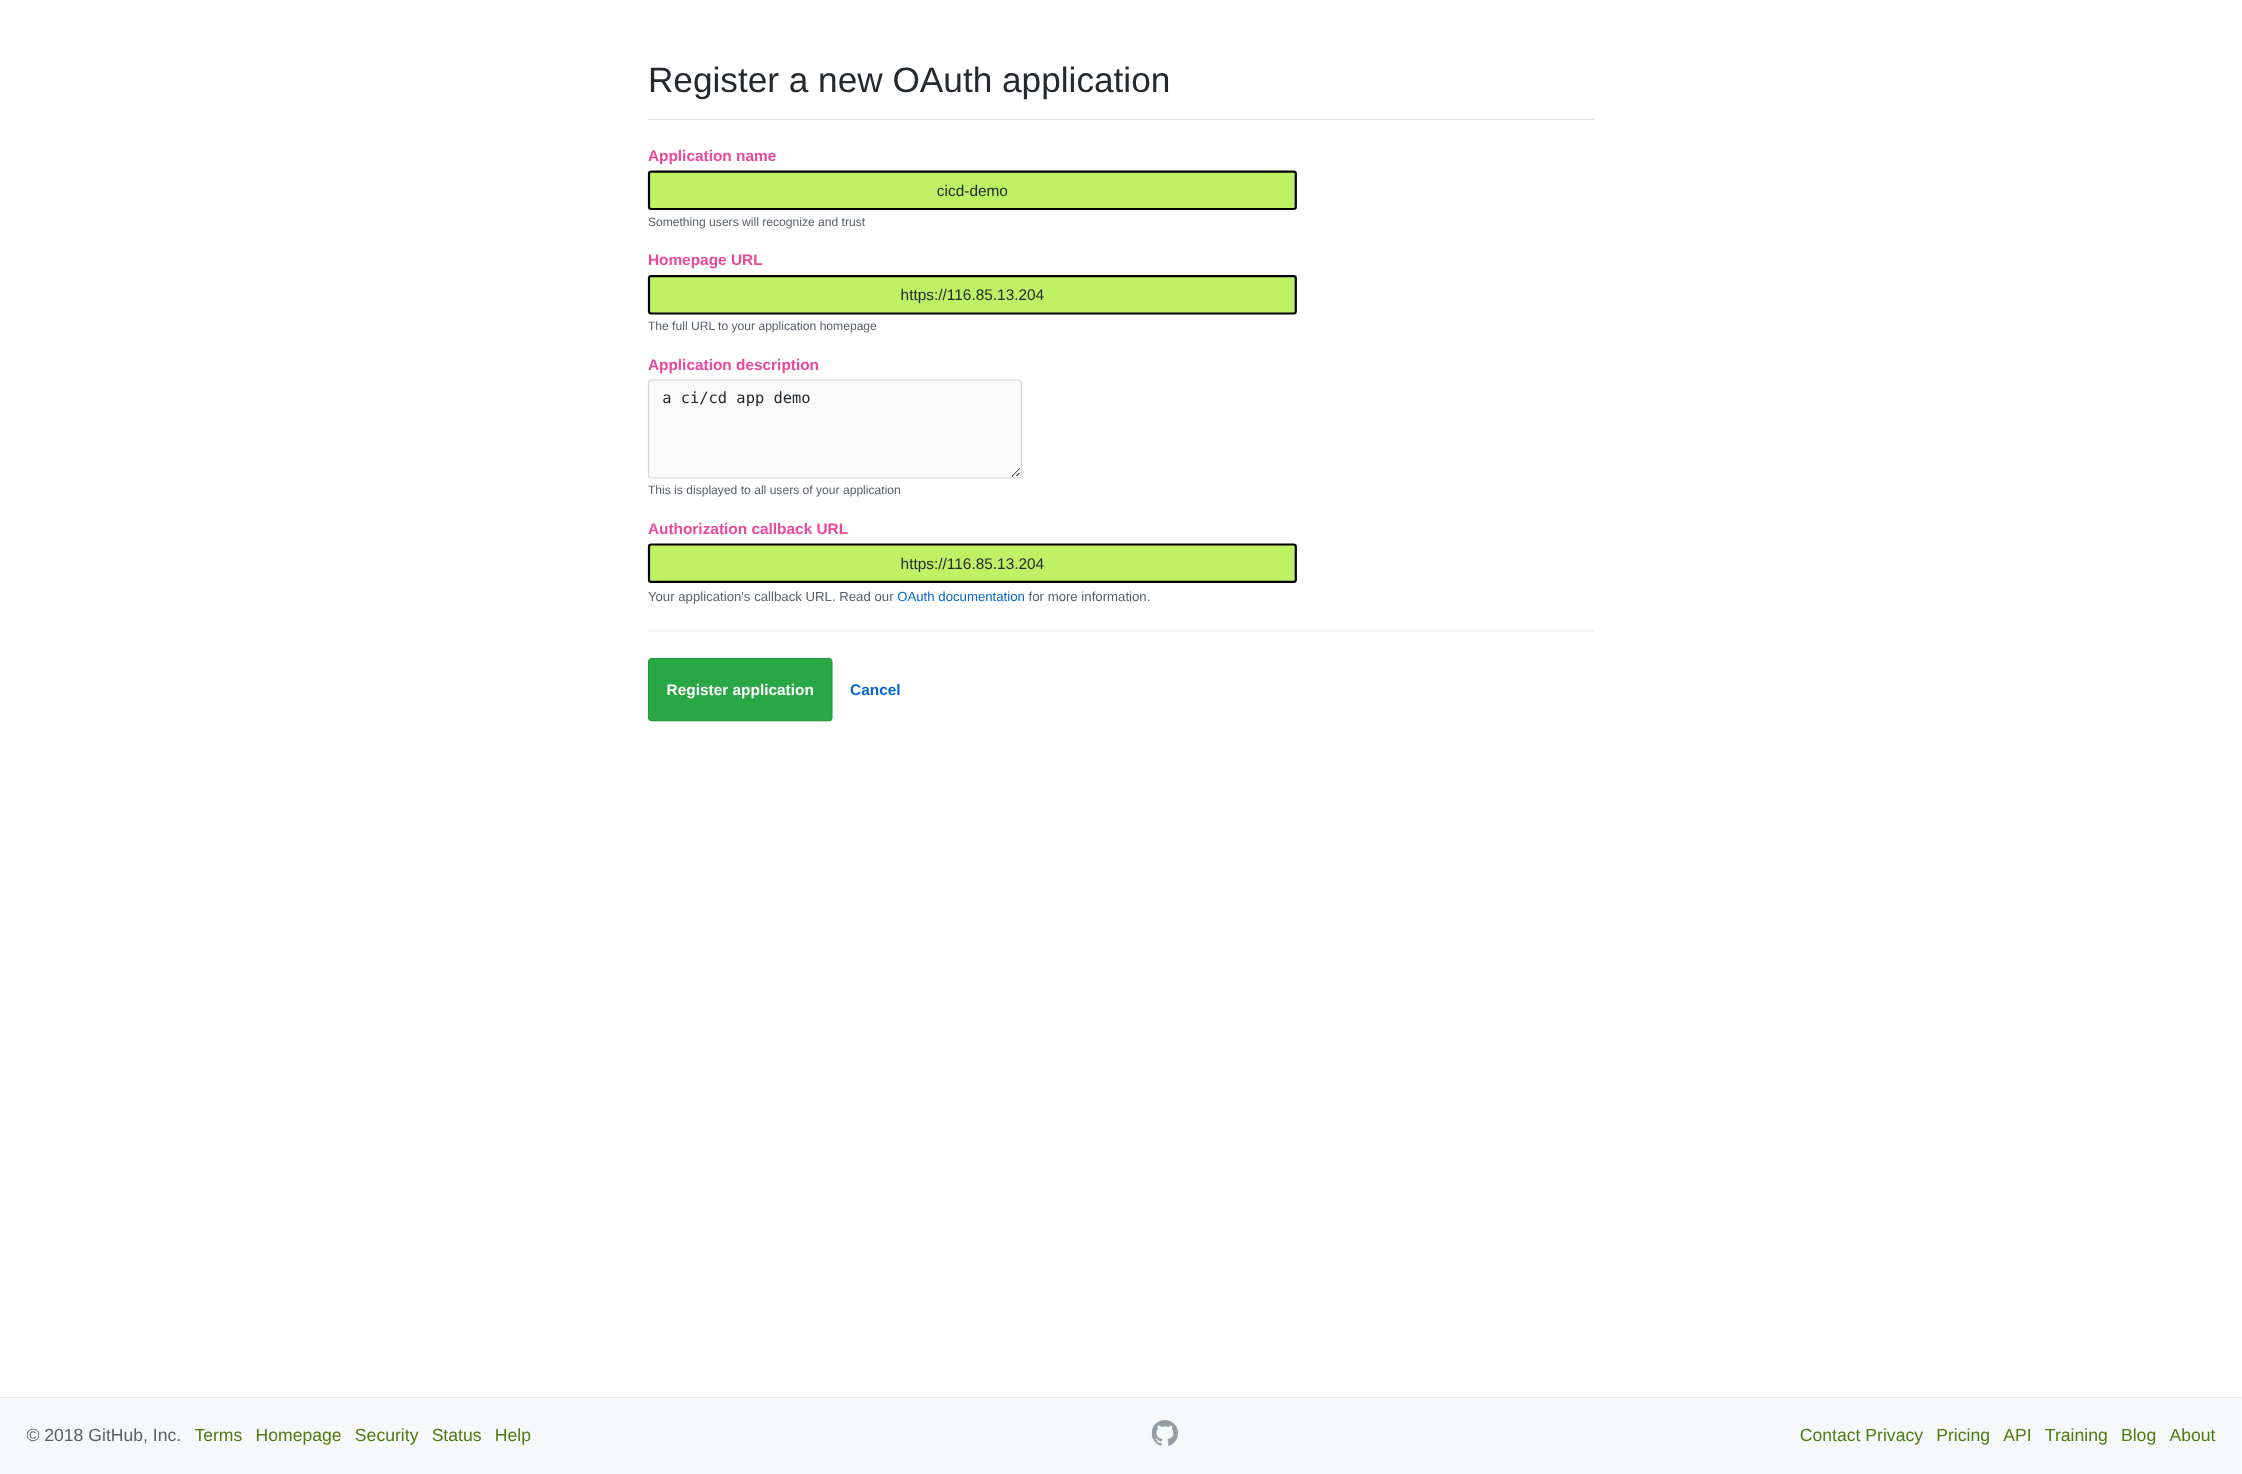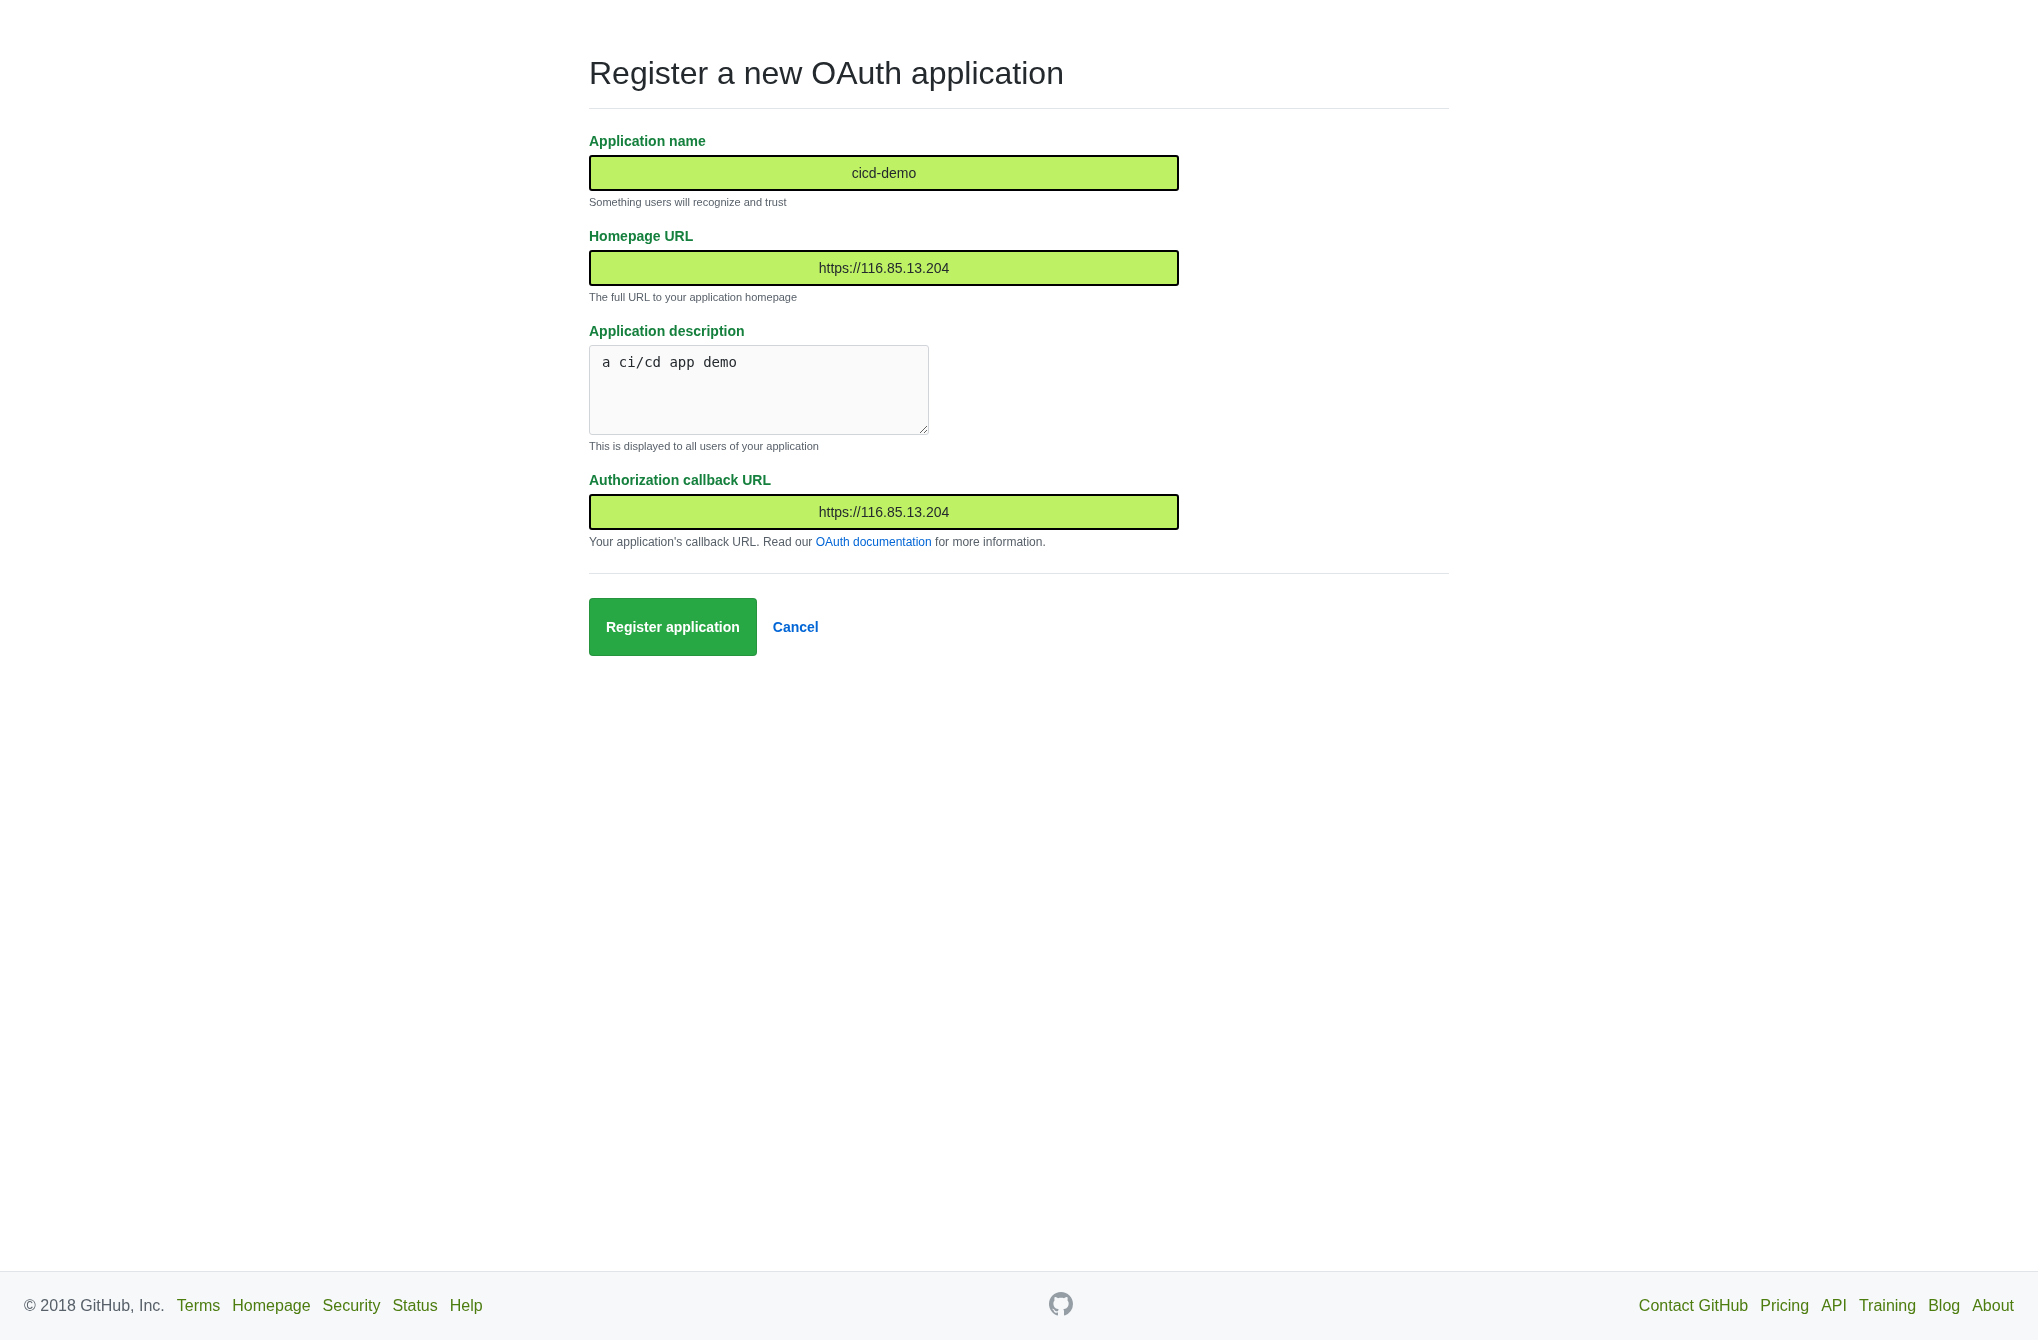--- a/index.html
+++ b/index.html
@@ -48,21 +48,21 @@
 
     .form-group {
       margin-bottom: 20px;
     }
 
     .form-label {
       display: block;
       font-weight: 600;
       font-size: 14px;
       margin-bottom: 6px;
-      color: #15803d;
+      color: #ec4899;
     }
 
     .form-input {
       display: block;
       width: 590px;
       padding: 8px 12px;
       font-size: 14px;
       color: #24292e;
       background: #fafafa;
       border: 1px solid #d1d5da;
@@ -240,20 +240,20 @@
 
   <div class="footer-center">
     <span class="github-logo">
       <svg height="24" viewBox="0 0 16 16" width="24" fill="#959da5">
         <path fill-rule="evenodd" d="M8 0C3.58 0 0 3.58 0 8c0 3.54 2.29 6.53 5.47 7.59.4.07.55-.17.55-.38 0-.19-.01-.82-.01-1.49-2.01.37-2.53-.49-2.69-.94-.09-.23-.48-.94-.82-1.13-.28-.15-.68-.52-.01-.53.63-.01 1.08.58 1.23.82.72 1.21 1.87.87 2.33.66.07-.52.28-.87.51-1.07-1.78-.2-3.64-.89-3.64-3.95 0-.87.31-1.59.82-2.15-.08-.2-.36-1.02.08-2.12 0 0 .67-.21 2.2.82.64-.18 1.32-.27 2-.27.68 0 1.36.09 2 .27 1.53-1.04 2.2-.82 2.2-.82.44 1.1.16 1.92.08 2.12.51.56.82 1.27.82 2.15 0 3.07-1.87 3.75-3.65 3.95.29.25.54.73.54 1.48 0 1.07-.01 1.93-.01 2.2 0 .21.15.46.55.38A8.013 8.013 0 0016 8c0-4.42-3.58-8-8-8z"></path>
       </svg>
     </span>
   </div>
 
   <div class="footer-right">
-    <a href="#" class="footer-link">Contact GitHub</a>
+    <a href="#" class="footer-link">Contact Privacy</a>
     <a href="#" class="footer-link">Pricing</a>
     <a href="#" class="footer-link">API</a>
     <a href="#" class="footer-link">Training</a>
     <a href="#" class="footer-link">Blog</a>
     <a href="#" class="footer-link">About</a>
   </div>
 </footer>
 
 </body></html>

